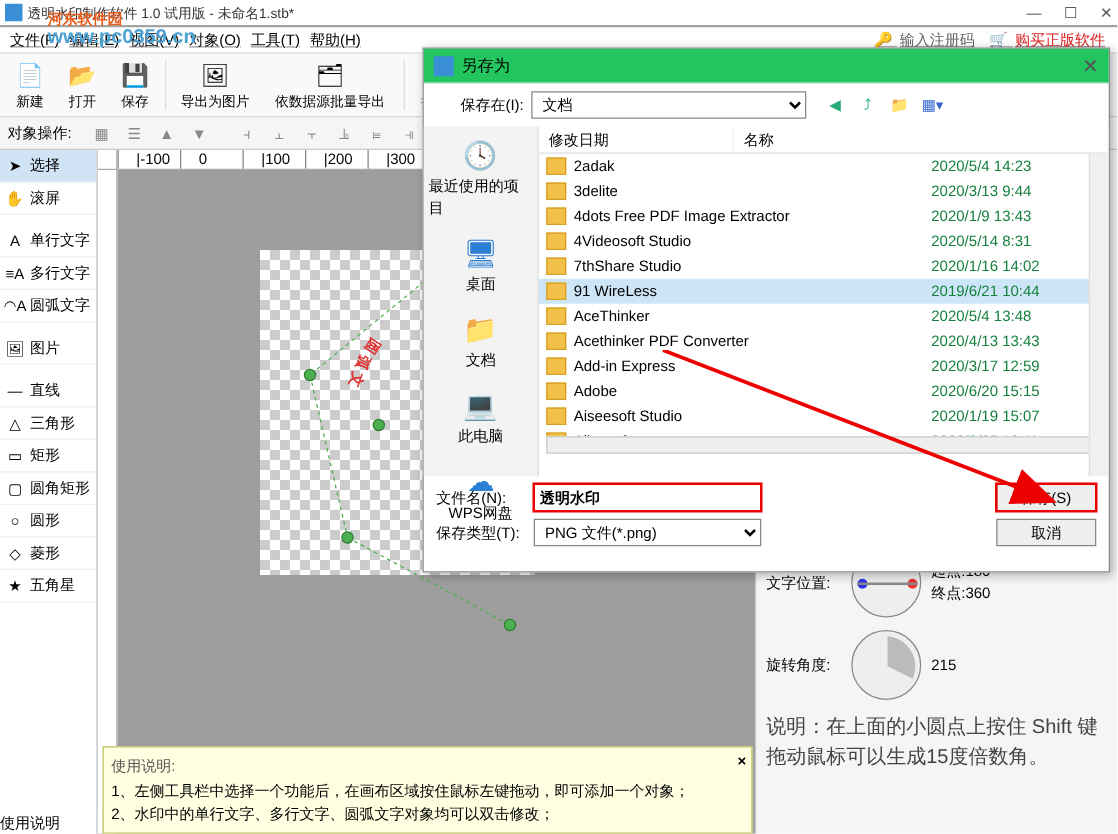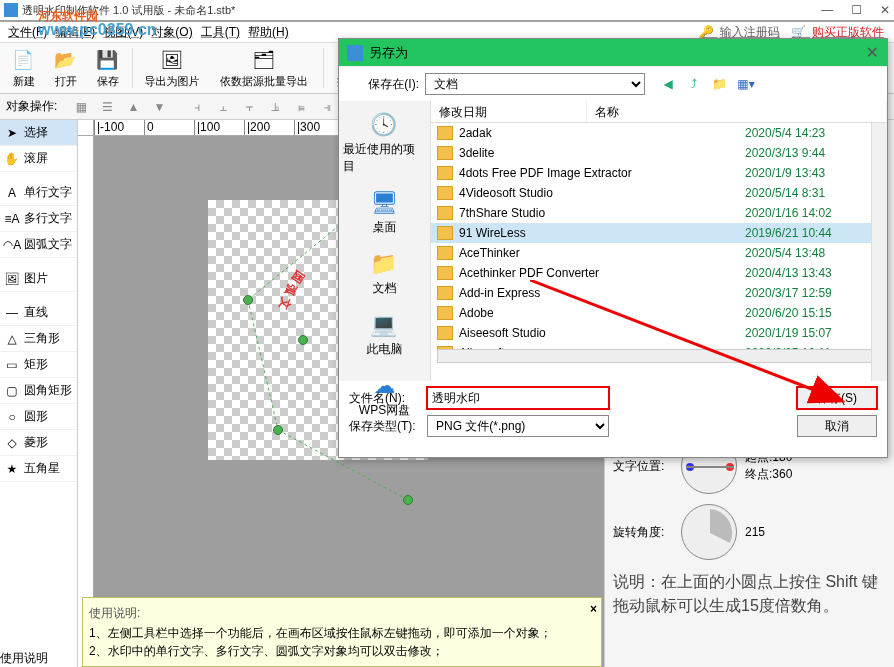--- a/index.html
+++ b/index.html
@@ -25,21 +25,21 @@
 .opbar .lbl{margin-right:9px}
 .opbar .ob{width:22px;height:20px;border:1px solid transparent;display:flex;align-items:center;justify-content:center;color:#888}
 .main{display:flex;height:calc(667px - 22px - 20px - 52px - 26px)}
 .sidebar{width:78px;background:#fff;border-right:1px solid #ccc;overflow:hidden}
 .sidebar .item{height:26px;display:flex;align-items:center;padding:0 4px;gap:4px;cursor:pointer;border-bottom:1px solid #f0f0f0}
 .sidebar .item.sel{background:#d0e4f5}
 .sidebar .item .ic{width:16px;height:16px;display:flex;align-items:center;justify-content:center}
 .sidebar .spacer{height:8px}
 .canvas-area{flex:1;position:relative;background:#9e9e9e;overflow:hidden}
 .ruler-h{position:absolute;top:0;left:16px;right:0;height:16px;background:#fff;border-bottom:1px solid #aaa;font-size:9px;display:flex}
-.ruler-h .tick{width:50px;border-left:1px solid #888;padding-left:2px}
+.ruler-h .tick{width:50px;border-left:1px solid #888;padding-left:14px}
 .ruler-v{position:absolute;top:16px;left:0;width:16px;bottom:0;background:#fff;border-right:1px solid #aaa}
 .ruler-corner{position:absolute;top:0;left:0;width:16px;height:16px;background:#fff;border-right:1px solid #aaa;border-bottom:1px solid #aaa}
 .canvas{position:absolute;left:130px;top:80px;width:220px;height:260px;background-image:linear-gradient(45deg,#ccc 25%,transparent 25%),linear-gradient(-45deg,#ccc 25%,transparent 25%),linear-gradient(45deg,transparent 75%,#ccc 75%),linear-gradient(-45deg,transparent 75%,#ccc 75%);background-size:16px 16px;background-position:0 0,0 8px,8px -8px,-8px 0;background-color:#fff}
 .shape{position:absolute;left:50px;top:30px}
 .shape svg{overflow:visible}
 .handle{width:10px;height:10px;border-radius:50%;background:#4caf50;border:1px solid #2e7d32;position:absolute}
 .arc-text{font-size:28px;fill:#d33;font-weight:bold}
 .rightpane{width:290px;background:#f5f5f5;border-left:1px solid #ccc;padding:8px;overflow:hidden}
 .rp-row{display:flex;align-items:center;gap:8px;margin-bottom:10px}
 .rp-row .lbl{width:60px}
@@ -395,21 +395,21 @@
             <div class="fdate">2020/2/25 10:11</div>
           </div>
         </div>
       <div class="scrollbar-h"></div>
       <div class="fscroll"></div>
     </div>
   </div>
   <div class="bottom">
     <div class="brow">
       <span class="lbl">文件名(N):</span>
-      <input class="hl-red" style="max-width: 250px;" value="透明水印">
+      <input class="hl-red" style="max-width: 250px; font-weight: bold;" value="透明水印">
       <div style="flex:1"></div>
       <div class="btn hl-red">保存(S)</div>
     </div>
     <div class="brow">
       <span class="lbl">保存类型(T):</span>
       <select style="max-width:250px"><option>PNG 文件(*.png)</option></select>
       <div style="flex:1"></div>
       <div class="btn">取消</div>
     </div>
   </div>

